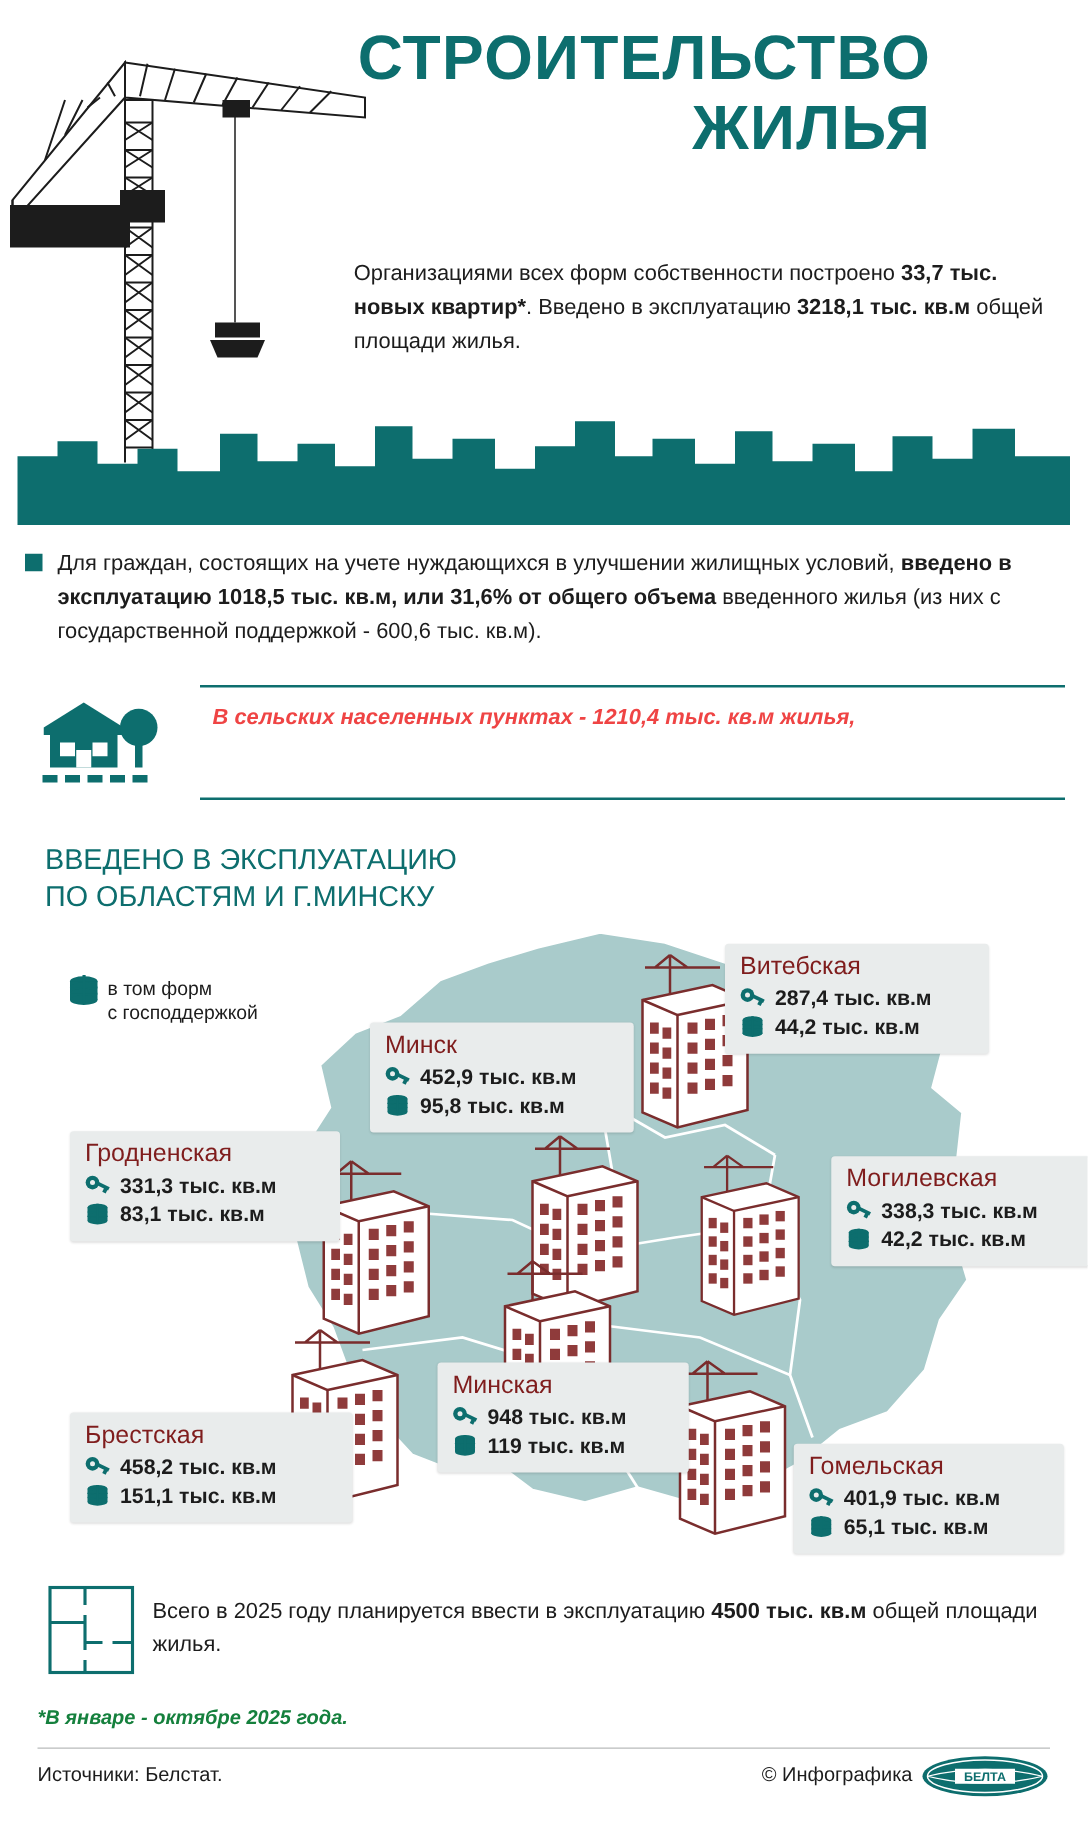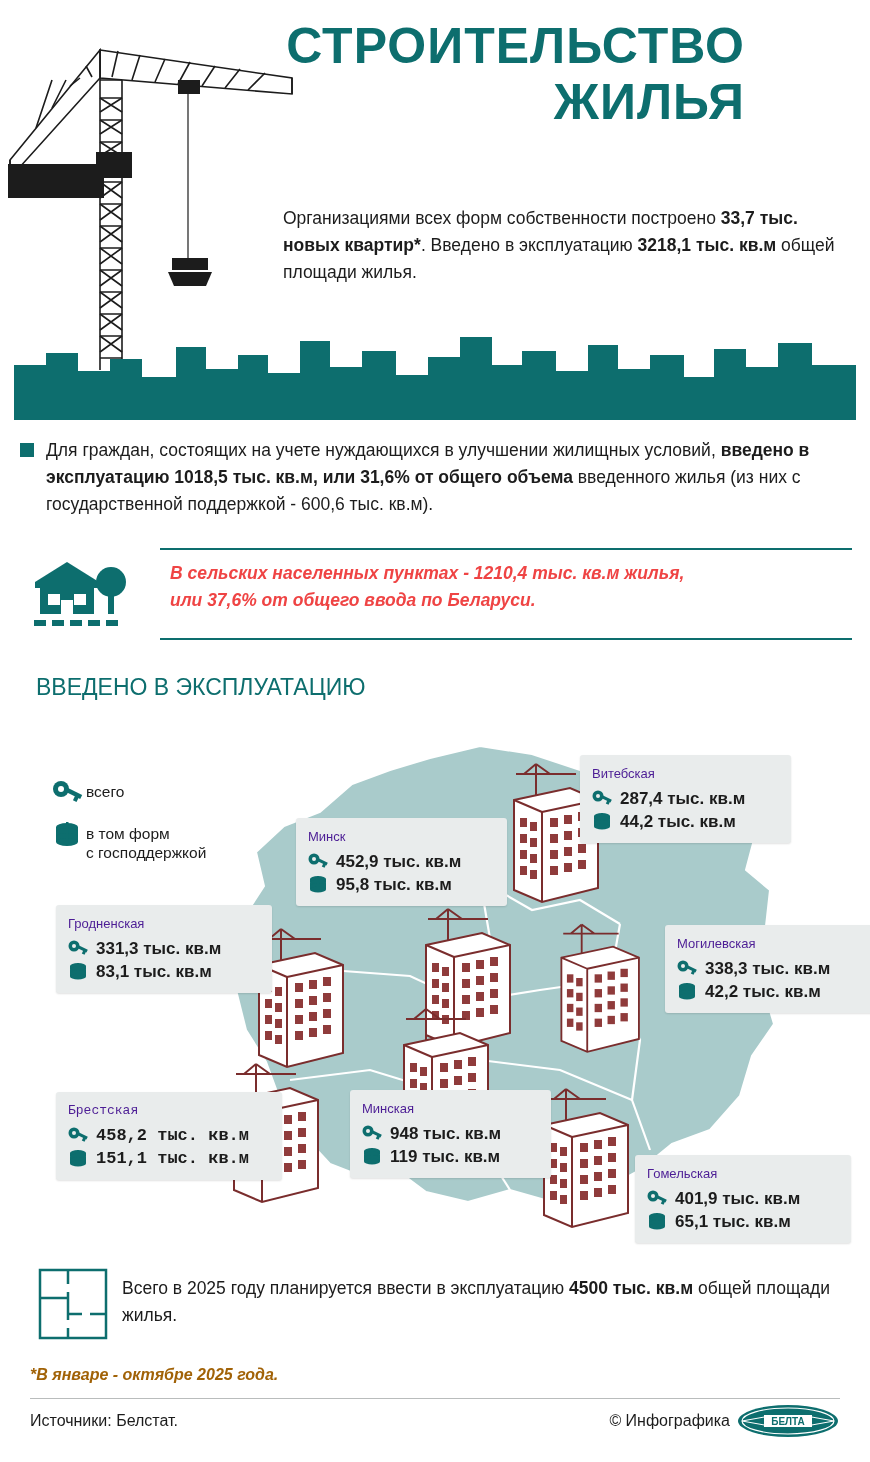--- a/index.html
+++ b/index.html
@@ -66,29 +66,29 @@
   .legend-lb{font-size:15.5px;line-height:19px;padding-top:4px;}
 
   
   .map{position:absolute;left:180px;top:740px;width:620px;height:510px;}
 
   
   .card{
     position:absolute;background:#e9ecec;border-radius:3px;
     padding:8px 14px 10px 12px;box-shadow:0 1px 2px rgba(0,0,0,.12);
   }
-  .card .rg{font-size:13px;line-height:21px;color:#4c1d95;margin-bottom:3px;}
+  .card .rg{font-size:20px;line-height:21px;color:#7f1d1d;margin-bottom:3px;}
   .card .row{display:flex;align-items:center;font-size:17px;line-height:23px;font-weight:bold;}
   .card .row .ic{width:22px;height:19px;flex:0 0 22px;margin-right:6px;}
 
   
   .plan-icon{position:absolute;left:38px;top:1268px;width:70px;height:72px;}
   .plan-text{position:absolute;left:122px;top:1275px;width:720px;font-size:17.5px;line-height:27px;}
   .plan-text b{font-weight:bold;}
-  .note{position:absolute;left:30px;top:1366px;font-size:16px;font-style:italic;font-weight:bold;color:#a16207;}
+  .note{position:absolute;left:30px;top:1366px;font-size:16px;font-style:italic;font-weight:bold;color:#15803d;}
   .divider{position:absolute;left:30px;top:1398px;width:810px;height:1px;background:#b9bcbc;}
   .src{position:absolute;left:30px;top:1412px;font-size:16px;}
   .copy{position:absolute;right:140px;top:1412px;font-size:16px;}
   .belta{position:absolute;right:30px;top:1404px;width:104px;height:34px;}
 </style>
 </head>
 <body>
 
 <div class="page">
 
@@ -148,39 +148,28 @@
     <g fill="#ffffff">
       <rect x="18" y="44" width="12" height="11"></rect>
       <rect x="44" y="44" width="12" height="11"></rect>
       <rect x="31" y="50" width="12" height="14"></rect>
     </g>
   </svg>
   <div class="rule-top"></div>
   <div class="rule-bot"></div>
   <div class="rural-text">
     <div>В сельских населенных пунктах - 1210,4 тыс. кв.м жилья,</div>
-    <div>или 37,6% от общего ввода по Беларуси.</div>
   </div>
 
   <div class="sec-title">
     <div>ВВЕДЕНО В ЭКСПЛУАТАЦИЮ</div>
+    <div>ПО ОБЛАСТЯМ И Г.МИНСКУ</div>
   </div>
 
   <div class="legend">
-    <div class="legend-row">
-      <svg class="legend-ic" viewBox="0 0 34 30">
-        <g fill="#0d6e6e">
-          <circle cx="9" cy="11" r="8"></circle>
-          <rect x="14" y="9" width="18" height="4.5" transform="rotate(26 14 9)"></rect>
-          <rect x="24" y="16" width="4" height="7" transform="rotate(26 24 16)"></rect>
-        </g>
-        <circle cx="9" cy="11" r="3" fill="#ffffff"></circle>
-      </svg>
-      <div class="legend-lb">всего</div>
-    </div>
     <div class="legend-row">
       <svg class="legend-ic" viewBox="0 0 34 30">
         <g fill="#0d6e6e">
           <ellipse cx="15" cy="7" rx="11" ry="4"></ellipse>
           <rect x="4" y="7" width="22" height="5"></rect>
           <ellipse cx="15" cy="12" rx="11" ry="4"></ellipse>
           <rect x="4" y="12" width="22" height="5"></rect>
           <ellipse cx="15" cy="17" rx="11" ry="4"></ellipse>
           <rect x="4" y="17" width="22" height="5"></rect>
           <ellipse cx="15" cy="22" rx="11" ry="4"></ellipse>
@@ -538,21 +527,21 @@
             <ellipse cx="10" cy="11" rx="8" ry="3"></ellipse>
             <rect x="2" y="11" width="16" height="3.5"></rect>
             <ellipse cx="10" cy="14.5" rx="8" ry="3"></ellipse>
             <rect x="9" y="1" width="2" height="15"></rect>
           </g>
         </svg>
       <span>42,2 тыс. кв.м</span>
     </div>
   </div>
 
-  <div class="card" style="left:56px;top:1092px;width:200px;font-family:Liberation Mono, monospace;">
+  <div class="card" style="left:56px;top:1130px;width:200px;">
     <div class="rg">Брестская</div>
     <div class="row">
       <svg class="ic" viewBox="0 0 22 19">
           <g fill="#0d6e6e">
             <circle cx="6" cy="7" r="5.5"></circle>
             <rect x="9" y="5.5" width="12" height="3" transform="rotate(26 9 5.5)"></rect>
             <rect x="16" y="10" width="3" height="5" transform="rotate(26 16 10)"></rect>
           </g>
           <circle cx="6" cy="7" r="2" fill="#e9ecec"></circle>
         </svg>

